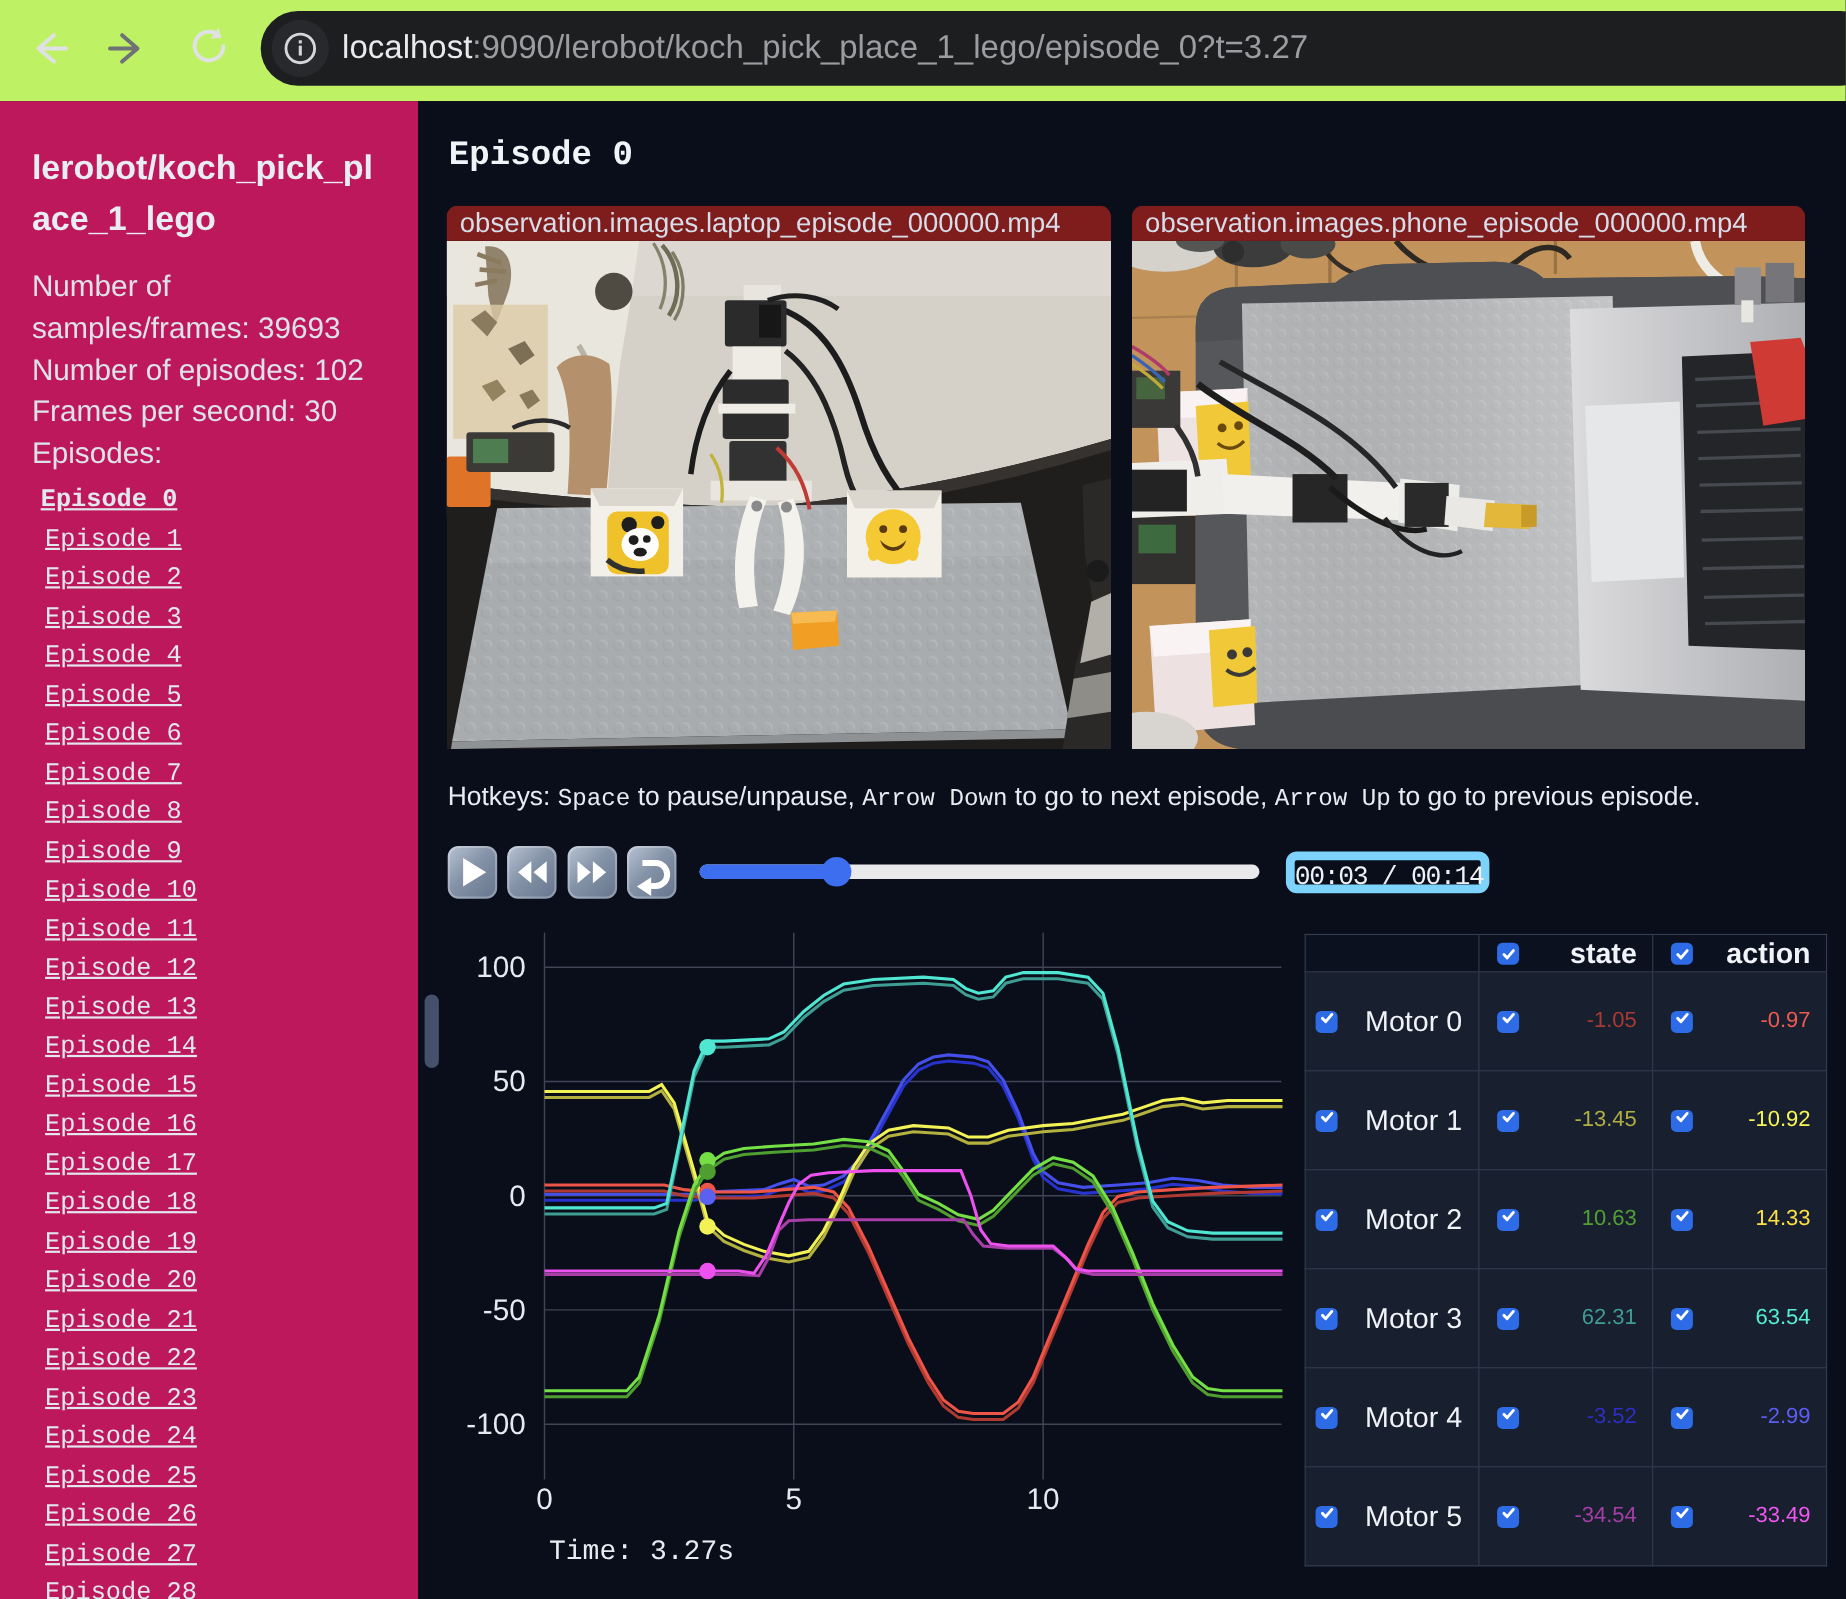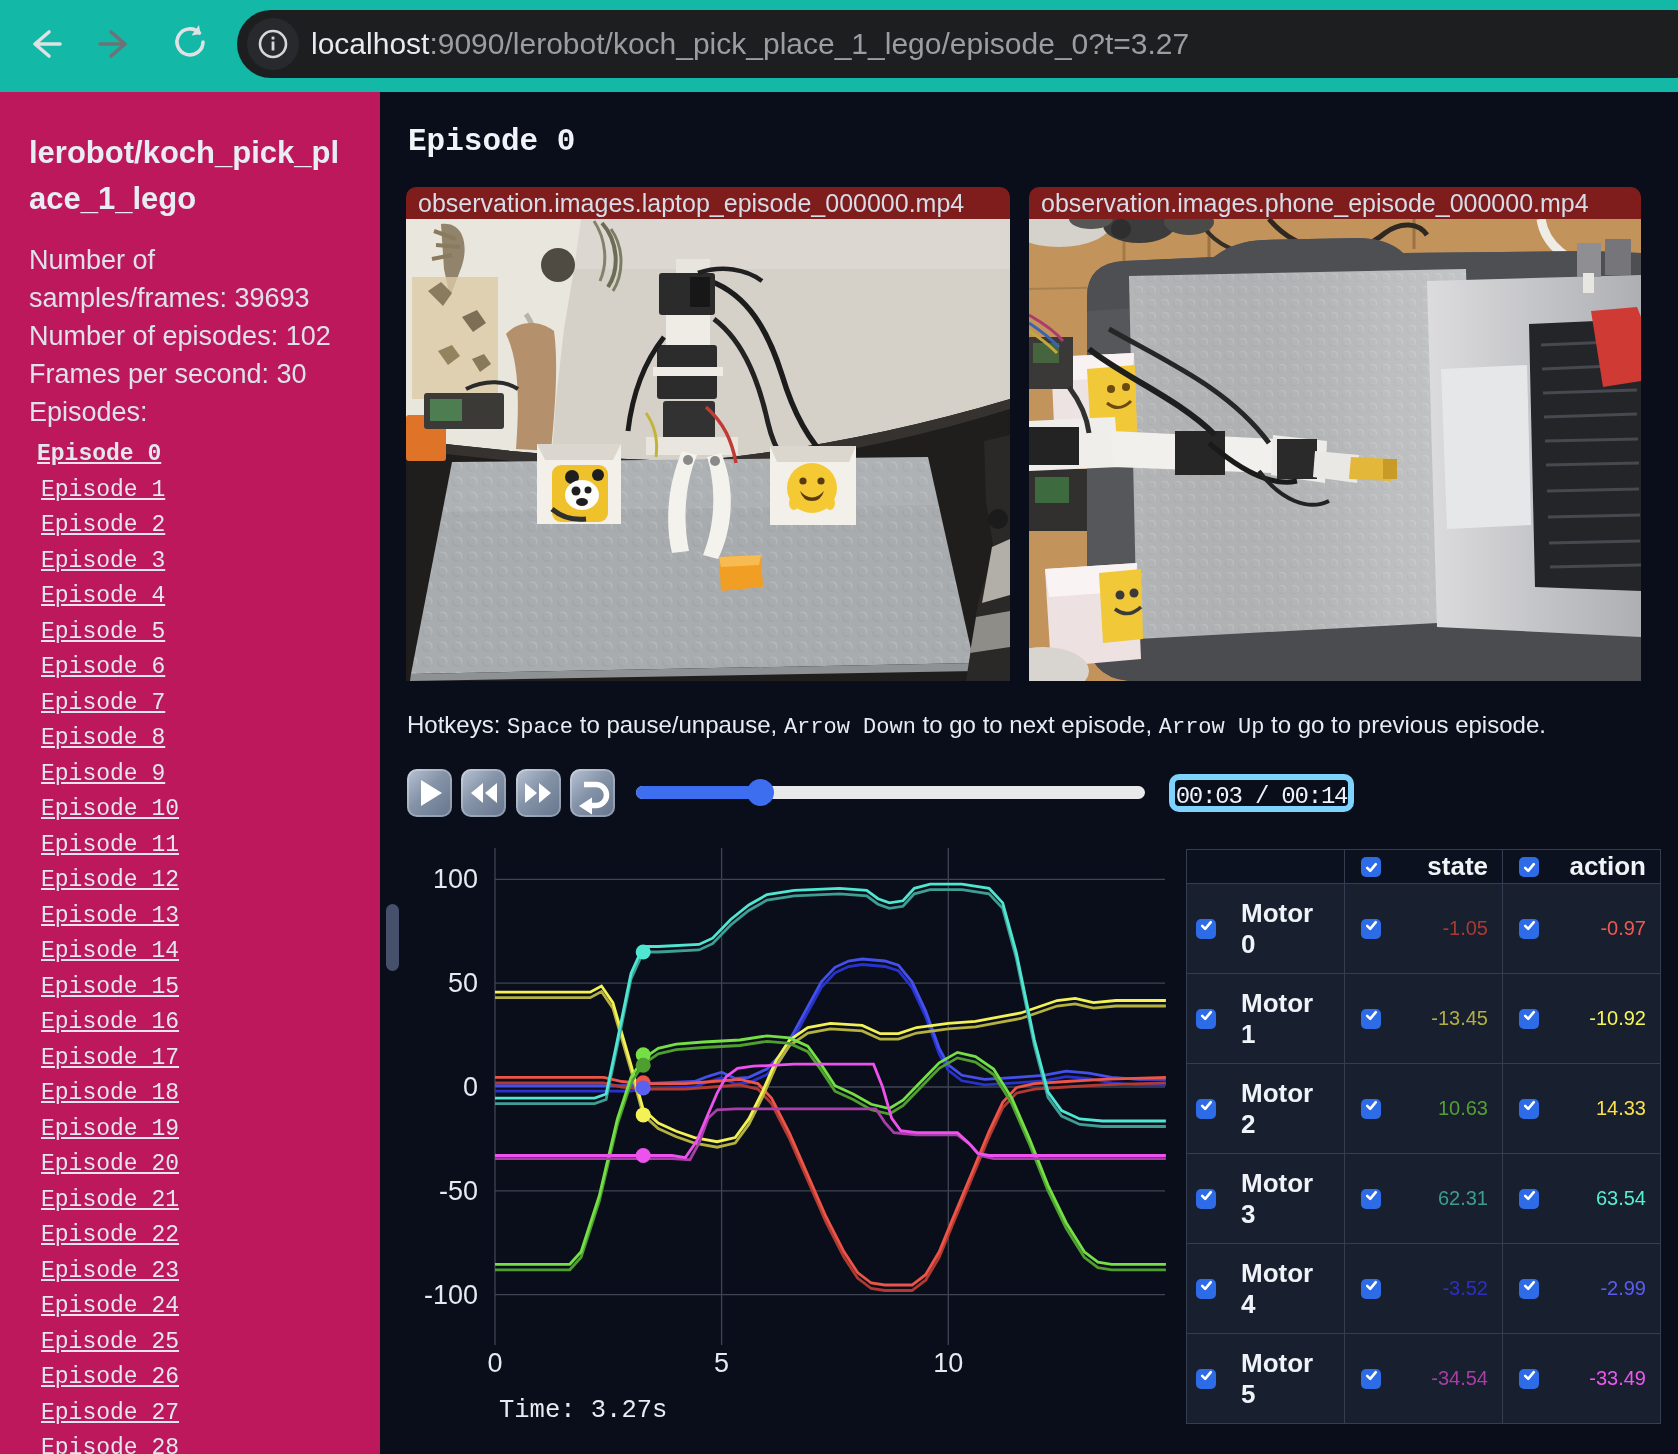--- a/index.html
+++ b/index.html
@@ -1,18 +1,18 @@
 <!DOCTYPE html>
 <html><head><meta charset="utf-8">
 <style>
 * { margin:0; padding:0; box-sizing:border-box; }
 html,body { width:1678px; height:1454px; overflow:hidden; background:#090e1a; font-family:"Liberation Sans", sans-serif; }
 #page { position:relative; width:1678px; height:1454px; }
 
-#toolbar { position:absolute; left:0; top:0; width:1678px; height:92px; background:#14b8a6; }
+#toolbar { position:absolute; left:0; top:0; width:1678px; height:92px; background:#bef264; }
 #pill { position:absolute; left:237px; top:10px; width:1470px; height:68px; border-radius:34px; background:#1d1e20; }
 #pill .disc { position:absolute; left:10px; top:8px; width:52px; height:52px; border-radius:26px; background:#28292c; }
 #urltext { position:absolute; left:74px; top:0; height:68px; line-height:68px; font-size:30px; color:#9b9da1; white-space:nowrap; }
 #urltext b { color:#e9eaed; font-weight:normal; }
 .tbicon { position:absolute; top:0; }
 
 #sidebar { position:absolute; left:0; top:92px; width:380px; height:1362px; background:#be185d; color:#e5e9f0; overflow:hidden; }
 #sbtitle { margin:38px 24px 0 29px; font-size:31px; font-weight:bold; line-height:45.5px; color:#e8ecf3; }
 #sbinfo { margin:20px 28px 0 29px; font-size:27px; line-height:38px; color:#dde2ea; }
 #eplist { list-style:none; margin:6px 0 0 41px; font-family:"Liberation Mono", monospace; font-size:23px; line-height:35.5px; }
@@ -29,33 +29,33 @@
 .vcap { height:32px; background:#7f1d1d; color:#d6dde8; font-size:25px; line-height:32px; padding-left:12px; }
 #vb1 { left:26px; width:604px; }
 #vb2 { left:649px; width:612px; }
 #hotkeys { position:absolute; left:27px; top:619px; font-size:24px; color:#e8ecf2; white-space:nowrap; }
 #hotkeys .mono { font-family:"Liberation Mono", monospace; font-size:22px; }
 #controls { position:absolute; left:27px; top:677px; height:48px; }
 .vbtn { position:absolute; top:0; width:45px; height:48px; border-radius:10px; background:linear-gradient(135deg,#b9c4d4 0%,#8593a8 45%,#66758c 100%); box-shadow:inset 0 0 0 2px rgba(255,255,255,0.25); }
 #slider { position:absolute; left:229px; top:17px; width:509px; height:13px; border-radius:7px; background:#e9e9ec; }
 #slider .fill { position:absolute; left:0; top:0; width:124px; height:13px; border-radius:7px 0 0 7px; background:#3d6ef0; }
 #slider .thumb { position:absolute; left:111px; top:-7.5px; width:27px; height:27px; border-radius:50%; background:#3d6ef0; }
-#timebox { position:absolute; left:762px; top:5px; width:185px; height:38px; border:6px solid #7dd3fc; border-radius:10px; font-family:"Liberation Mono", monospace; font-size:24px; letter-spacing:-1.2px; color:#eef1f6; text-align:center; line-height:34px; white-space:nowrap; }
+#timebox { position:absolute; left:762px; top:5px; width:185px; height:38px; border:8px solid #7dd3fc; border-radius:10px; font-family:"Liberation Mono", monospace; font-size:24px; letter-spacing:-1.2px; color:#eef1f6; text-align:center; line-height:34px; white-space:nowrap; }
 
 #mtable { position:absolute; left:806px; top:757px; border-collapse:collapse; }
 #mtable td, #mtable th { border:1px solid #353e50; padding:0; }
 #mtable th { height:34px; background:#0c1120; }
 #mtable td { height:90px; background:#182030; }
 #mtable .c1 { width:158px; }
 #mtable .c2 { width:158px; }
 .cell { display:flex; align-items:center; height:100%; padding:0 14px 0 9px;gap:12px; }
 .c2 .cell { padding:0 14px 0 16px; justify-content:space-between; }
 .cb { display:inline-block; flex:0 0 auto; width:20px; height:20px; border-radius:5px; background:#2e6be6; text-align:center; line-height:16px; }
 .hrow th { font-size:26px; color:#f0f3f8; font-weight:bold; }
-.mname { font-size:26px; color:#f0f3f8; font-weight:bold; margin-left:13px; }
+.mname { font-size:26px; color:#f0f3f8; font-weight:normal; margin-left:13px; }
 .val { font-size:20px; }
 .hval { font-size:26px; color:#f0f3f8; font-weight:bold; }
 </style></head>
 <body>
 <div id="page">
   <div id="toolbar">
     <svg class="tbicon" style="left:24px;top:24px;" width="40" height="40" viewBox="0 0 40 40">
         <path d="M25 8 L11 20 L25 32 M11 20 L36 20" stroke="#dfe1e5" stroke-width="3.6" fill="none" stroke-linecap="round" stroke-linejoin="round"></path>
       </svg>
     <svg class="tbicon" style="left:96px;top:24px;" width="40" height="40" viewBox="0 0 40 40">

